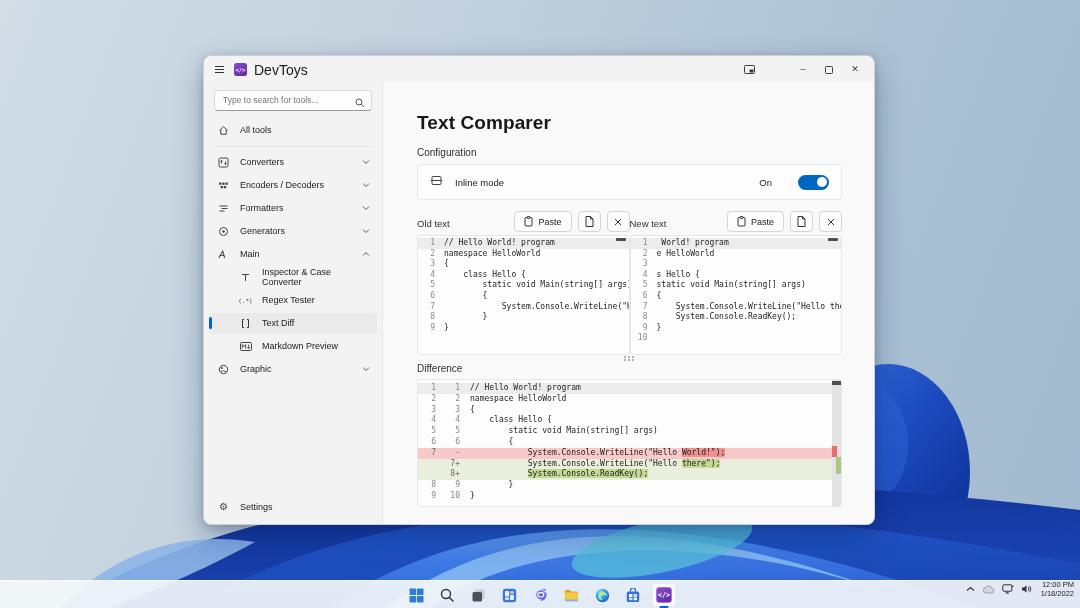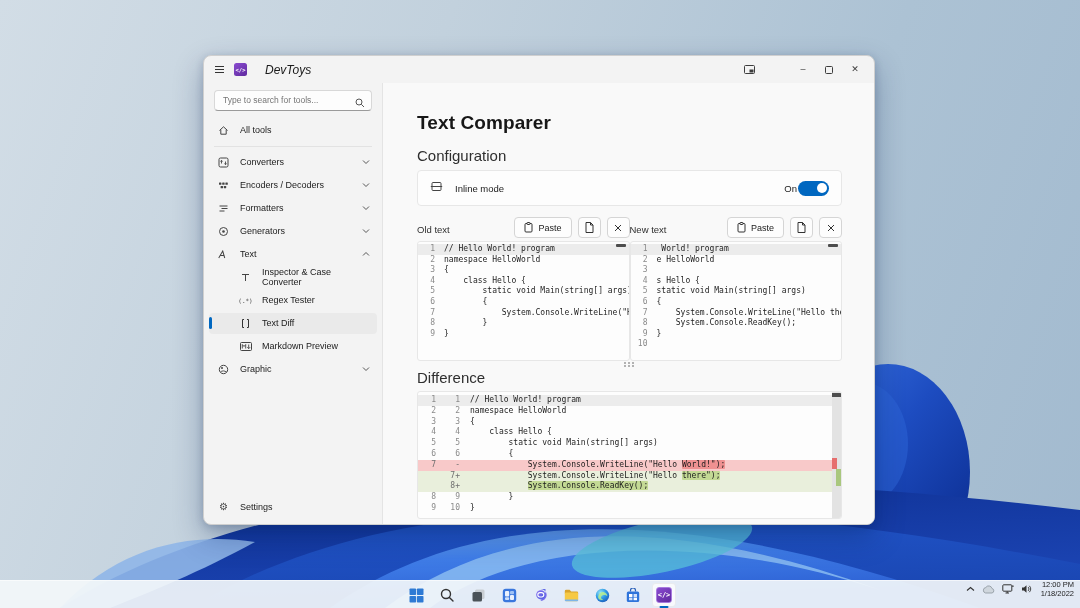--- a/index.html
+++ b/index.html
@@ -26,21 +26,21 @@
   .tray { position:absolute; right:6px; top:0; height:16px; display:flex; align-items:center; gap:7px; }
   .tray svg { display:block; }
   .clock { text-align:right; font-size:7.5px; color:#1c1c1c; line-height:9px; padding-left:2px; }
 
   
   .window { position:absolute; left:203px; top:55px; width:672px; height:470px; z-index:10;
     background:#f3f3f3; border:1px solid #cfcfcf; border-radius:8px;
     box-shadow:0 12px 30px rgba(0,30,80,0.30), 0 2px 8px rgba(0,30,80,0.18);
     display:flex; flex-direction:column; overflow:hidden; }
   .titlebar { height:27px; flex:0 0 27px; display:flex; align-items:center; padding:0 6px 0 10px; }
-  .tb-title { font-size:12px; color:#1b1b1b; margin-left:18px;font-style:italic; }
+  .tb-title { font-size:14px; color:#1b1b1b; margin-left:7px; }
   .app-logo { width:13px; height:13px; border-radius:2.5px; background:linear-gradient(145deg,#8a4bd0,#5f2a9e);
     color:#fff; font-size:5.5px; font-weight:bold; display:flex; align-items:center; justify-content:center;
     margin-left:9px; font-family:"DejaVu Sans Mono", monospace; }
   .caption { margin-left:auto; display:flex; align-items:center; }
   .cap-btn { width:26px; height:22px; display:flex; align-items:center; justify-content:center; color:#3d3d3d; border-radius:4px; }
   .cap-btn.pip { margin-right:28px; }
   .cap-glyph { font-size:9px; line-height:1; }
 
   .win-body { flex:1; display:flex; min-height:0; }
 
@@ -59,25 +59,25 @@
   .nav-item.sub { padding-left:30px;align-items:center; }
   .nav-item.selected { background:#eaeaea; }
   .nav-item.selected::before { content:""; position:absolute; left:0px; top:4.5px; width:3px; height:12px;
     border-radius:2px; background:#0067c0; }
   .nav-sep { height:1px; background:#e2e2e2; margin:4px 10px; }
   .nav-settings { margin-top:auto; margin-bottom:7px; }
 
   
   .main { flex:1; background:#f9f9f9; border-left:1px solid #e4e4e4; padding:0 32px 0 34px; position:relative; min-width:0; }
   .page-title { margin-top:29px; font-size:19px; font-weight:700; color:#171717; letter-spacing:0.1px; }
-  .sec-label { font-size:15px; color:#2f2f2f; margin-top:13px; }
+  .sec-label { font-size:10px; color:#2f2f2f; margin-top:13px; }
   .config-card { margin-top:6px; height:36px; background:#fdfdfd; border:1px solid #e7e7e7; border-radius:4px;
     display:flex; align-items:center; padding:0 12px; }
   .config-card .cc-label { font-size:9.5px; color:#1b1b1b; margin-left:12px; }
-  .cc-right { margin-left:auto; display:flex; align-items:center; gap:1px; }
+  .cc-right { margin-left:auto; display:flex; align-items:center; gap:26px; }
   .cc-state { font-size:9.5px; color:#1b1b1b; }
   .toggle { width:31px; height:15px; border-radius:8px; background:#0067c0; position:relative; }
   .toggle .knob { position:absolute; right:2.5px; top:2.5px; width:10px; height:10px; border-radius:50%; background:#fff; }
 
   .panes { display:flex; gap:0; margin-top:10px; }
   .pane { flex:1; min-width:0; }
   .pane-head { height:22px; display:flex; align-items:flex-end; margin-bottom:3px; }
   .pane-label { font-size:9.5px; color:#2f2f2f; padding-bottom:3px; }
   .pane-btns { margin-left:auto; display:flex; gap:6px; }
   .btn { height:21px; background:#fdfdfd; border:1px solid #d5d5d5; border-radius:4px;
@@ -278,21 +278,21 @@
                 </svg>
             </span>
           </div>
 
           <div class="nav-item">
             <span class="ni-icon">
               <svg width="11" height="11" viewBox="0 0 11 11">
                   <path d="M2,9 L5,2 L8,9 M3.2,6.5 L6.8,6.5" fill="none" stroke="#444" stroke-width="1" transform="skewX(-8)"></path>
                 </svg>
             </span>
-            <span>Text</span>
+            <span>Main</span>
             <span class="chev">
               <svg width="8" height="6" viewBox="0 0 8 6">
                   <polyline points="1,4.5 4,1.5 7,4.5" fill="none" stroke="#565656" stroke-width="1"></polyline>
                 </svg>
             </span>
           </div>
 
           <div class="nav-item sub">
             <span class="ni-icon">
               <svg width="11" height="11" viewBox="0 0 11 11">

